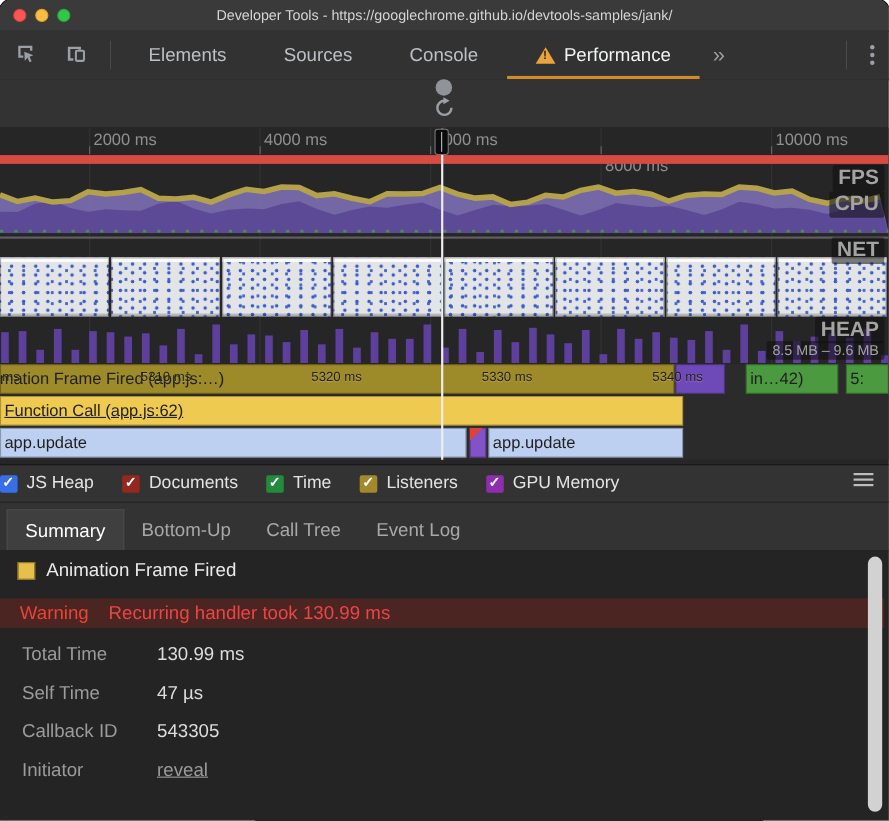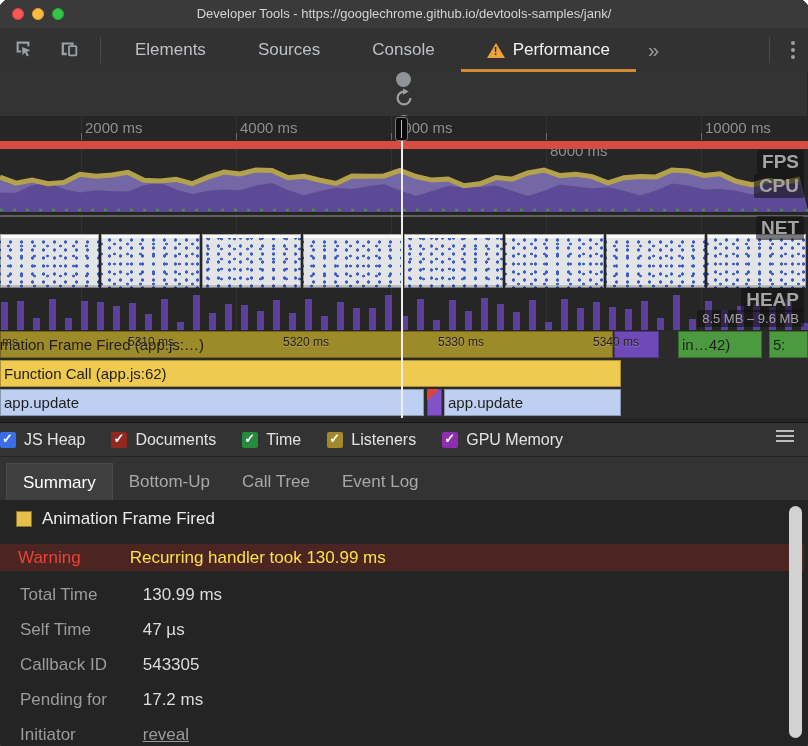--- a/index.html
+++ b/index.html
@@ -79,21 +79,21 @@
   .dtabs{position:absolute;top:456px;left:0;right:0;height:44px;background:#333;border-top:1px solid #232323;display:flex;align-items:center;padding-left:6px;}
   .dtab{height:38px;margin-top:6px;display:flex;align-items:center;padding:0 16px;font-size:17px;color:#a8a8a8;}
   .dtab.active{background:#3f3f3f;color:#fff;border:1px solid #4a4a4a;border-bottom:none;box-sizing:border-box;}
 
   
   .details{position:absolute;top:500px;left:0;right:0;bottom:0;background:#242424;overflow:hidden;}
   .sum-title{display:flex;align-items:center;margin:9px 0 0 16px;font-size:17px;color:#eaeaea;}
   .sum-swatch{width:16px;height:16px;margin-right:10px;border:1px solid #8a7324;box-sizing:border-box;flex:none;}
   .warn-row{margin-top:15px;height:27px;background:#4a2522;display:flex;align-items:center;padding-left:18px;font-size:17px;width:calc(100% - 22px);}
   .warn-word{color:#ee4237;margin-right:18px;}
-  .warn-text{color:#fde047;margin-left:31px;}
+  .warn-text{color:#ef4444;}
   .sum-row{margin:13px 0 0 20px;font-size:17px;line-height:22px;}
   .sum-label{display:inline-block;width:118px;color:#9b9b9b;}
   .sum-value{color:#dcdcdc;}
   .sum-link{color:#9b9b9b;text-decoration:underline;}
   .scroll-thumb{position:absolute;right:6px;top:6px;width:13px;height:232px;background:#d2d2d2;border-radius:7px;}
 </style>
 </head>
 <body>
 
 <div id="window" data-interactable="false">
@@ -311,21 +311,21 @@
       <span style="margin-left:-26px;" data-interactable="false">Animation Frame Fired (app.js:…)</span>
     </div>
     <div class="fseg" style="left: 614px; width: 45px; top: 215px; background-color: rgb(110, 74, 184);" data-interactable="true"></div>
     <div class="fseg" style="left: 678px; width: 84px; top: 215px; background-color: rgb(76, 154, 63);" data-interactable="true">
       <span data-interactable="false">in…42)</span>
     </div>
     <div class="fseg" style="left: 769px; width: 39px; top: 215px; background-color: rgb(76, 154, 63);" data-interactable="true">
       <span data-interactable="false">5:</span>
     </div>
 
-    <div class="fseg" style="left: 0px; width: 621px; top: 244px; background-color: rgb(238, 202, 80);" data-interactable="true">
+    <div class="fseg" style="left: 0px; width: 621px; top: 244px; background-color: rgb(238, 202, 80); text-decoration: underline;" data-interactable="true">
       <span data-interactable="false">Function Call (app.js:62)</span>
     </div>
 
     <div class="fseg" style="left: 0px; width: 424px; top: 273px; background-color: rgb(189, 208, 241);" data-interactable="true">
       <span data-interactable="false">app.update</span>
     </div>
     <div class="fseg" style="left: 427px; width: 15px; top: 273px; background-color: rgb(129, 82, 200);" data-interactable="true">
       <span class="corner" data-interactable="false"></span>
     </div>
     <div class="fseg" style="left: 444px; width: 177px; top: 273px; background-color: rgb(189, 208, 241);" data-interactable="true">
@@ -398,23 +398,19 @@
     </div>
     <div class="sum-row" data-interactable="false">
       <span class="sum-label" data-interactable="false">Self Time</span>
       <span class="sum-value" data-interactable="false">47 µs</span>
     </div>
     <div class="sum-row" data-interactable="false">
       <span class="sum-label" data-interactable="false">Callback ID</span>
       <span class="sum-value" data-interactable="false">543305</span>
     </div>
     <div class="sum-row" data-interactable="false">
-      <span class="sum-label" data-interactable="false">Pending for</span>
-      <span class="sum-value" data-interactable="false">17.2 ms</span>
-    </div>
-    <div class="sum-row" data-interactable="false">
       <span class="sum-label" data-interactable="false">Initiator</span>
       <span class="sum-link" data-interactable="true">reveal</span>
     </div>
     <div class="scroll-thumb" data-interactable="true"></div>
   </div>
 
 </div>
 
 </body></html>

